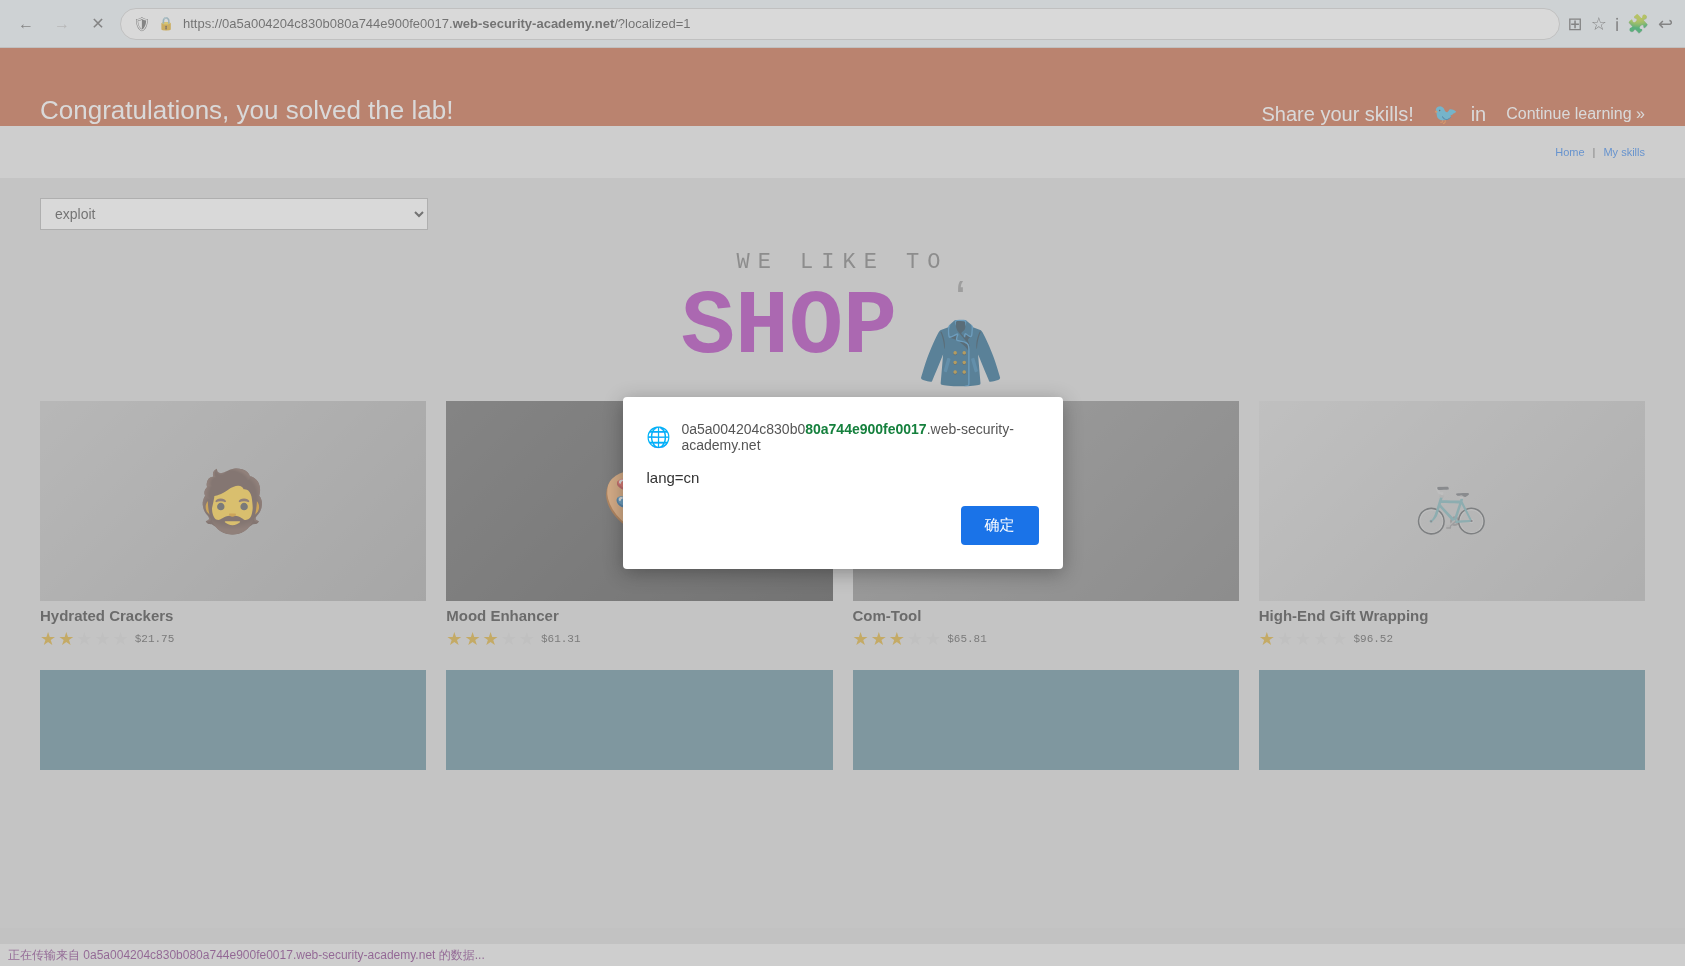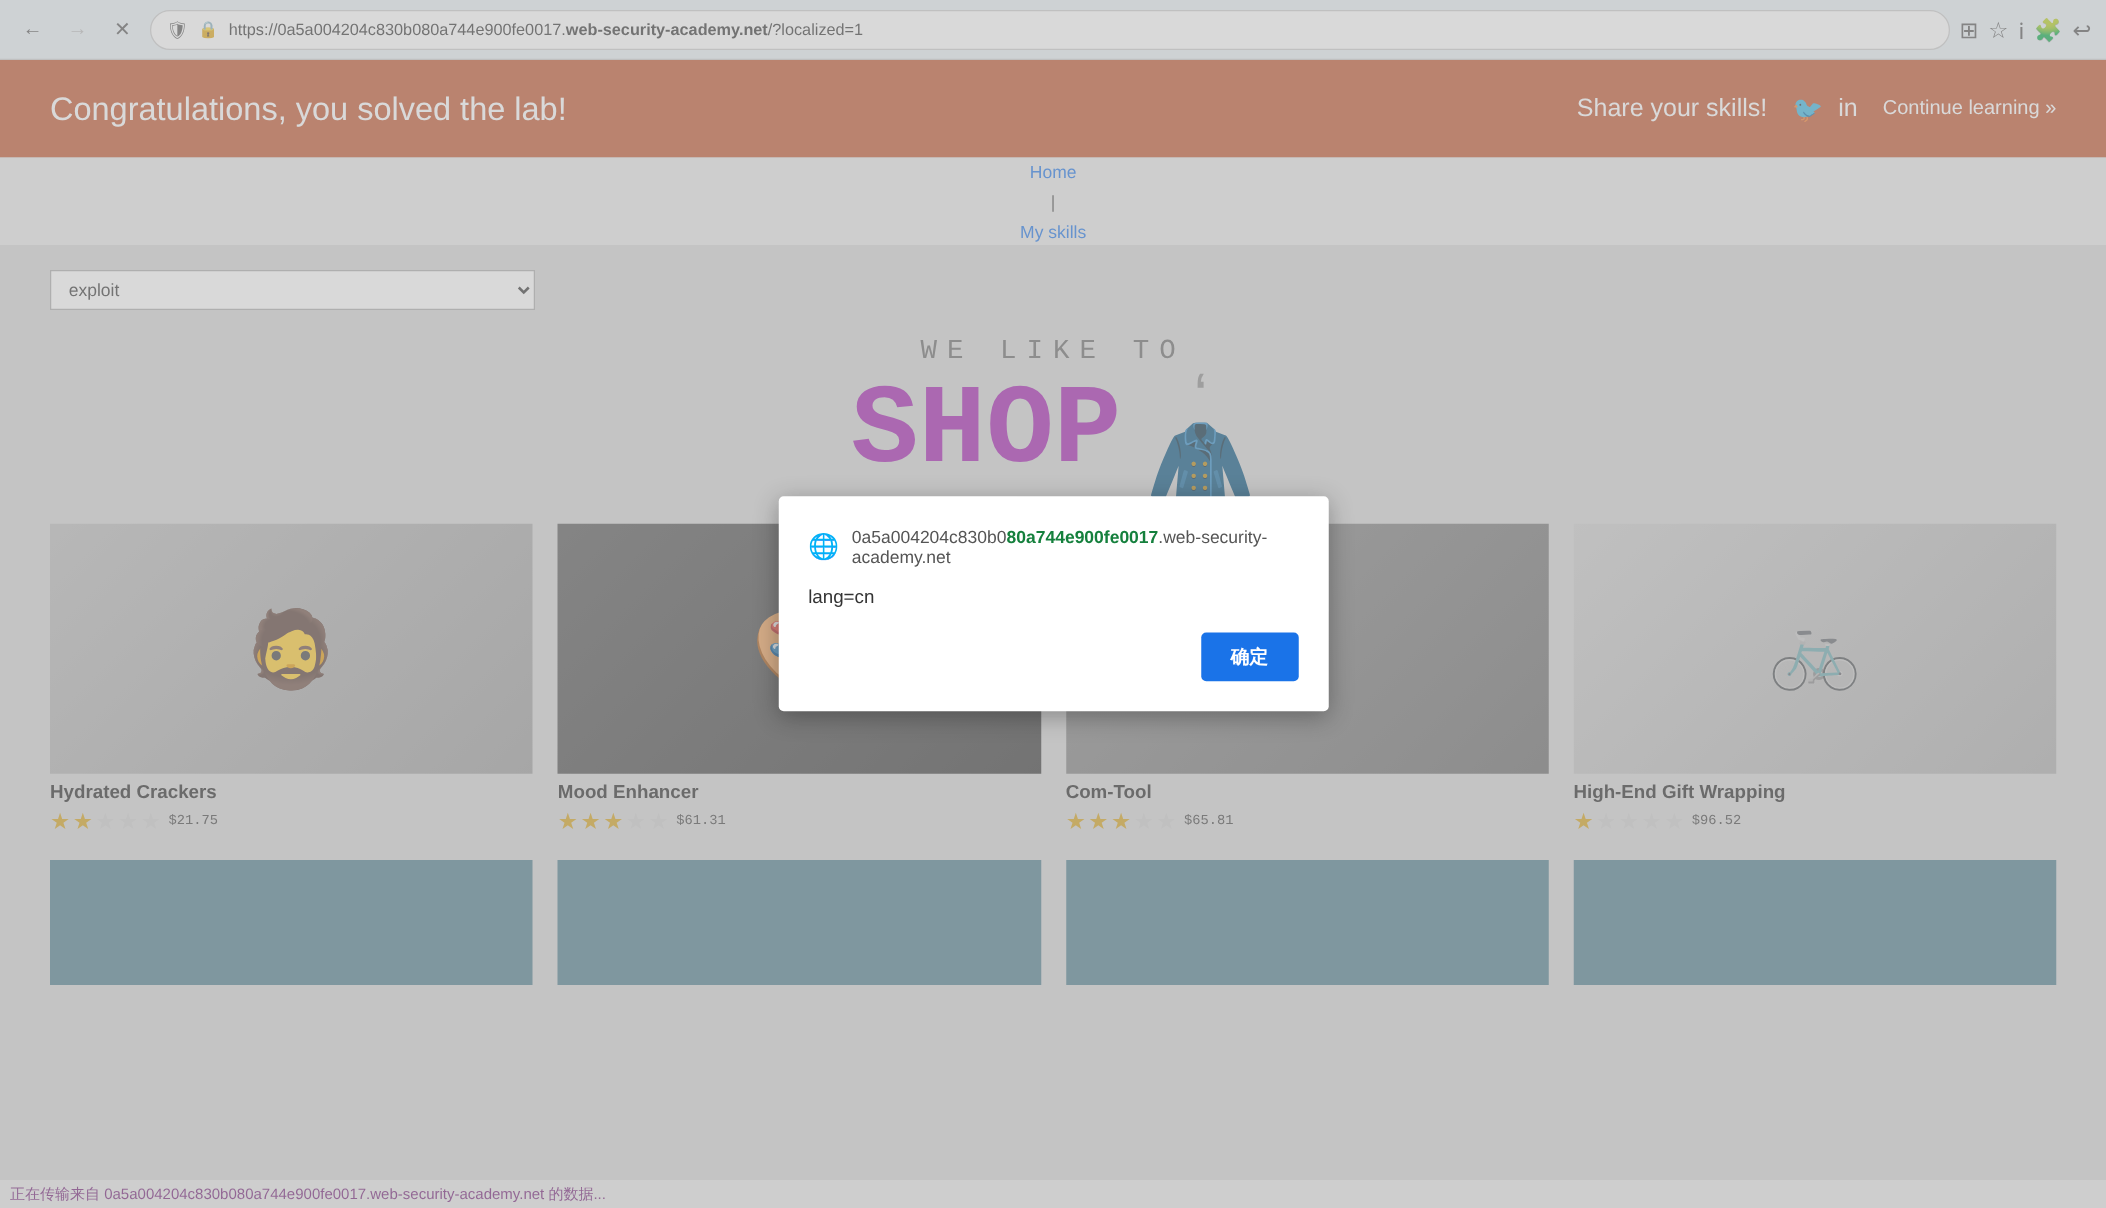--- a/index.html
+++ b/index.html
@@ -42,21 +42,21 @@
     .browser-actions { display: flex; gap: 8px; align-items: center; }
     .browser-actions span { font-size: 18px; color: #555; cursor: pointer; }
 
     
     .banner {
       background: #c0522a;
       color: white;
       padding: 0 40px;
       height: 78px;
       display: flex;
-      align-items: center;
+      align-items: flex-end;
       justify-content: space-between;
     }
     .banner-title {
       font-size: 26px;
       font-weight: 400;
     }
     .banner-right {
       display: flex;
       align-items: center;
       gap: 20px;
@@ -71,27 +71,26 @@
     .continue-learning {
       color: white;
       font-size: 16px;
       cursor: pointer;
       text-decoration: none;
     }
 
     
     .nav-area {
       background: #e8e8e8;
-      padding: 3px 40px;
+      padding: 20px 40px;
       display: flex;
       justify-content: flex-end;
       align-items: center;
       gap: 8px;
-      font-size: 14px;
-      flex-direction: column;
+      font-size: 11px;
     }
     .nav-link { color: #1a73e8; text-decoration: none; cursor: pointer; }
     .nav-separator { color: #555; }
 
     
     .main-content {
       background: #d5d5d5;
       min-height: 750px;
       padding: 20px 40px;
       position: relative;
@@ -237,21 +236,20 @@
       justify-content: flex-end;
     }
     .modal-confirm-btn {
       background: #1a73e8;
       color: white;
       border: none;
       padding: 10px 24px;
       font-size: 15px;
       border-radius: 4px;
       cursor: pointer;
-      font-weight: bold;
     }
 
     
     .status-bar {
       position: fixed;
       bottom: 0;
       left: 0;
       right: 0;
       background: #e8e8e8;
       padding: 3px 8px;

